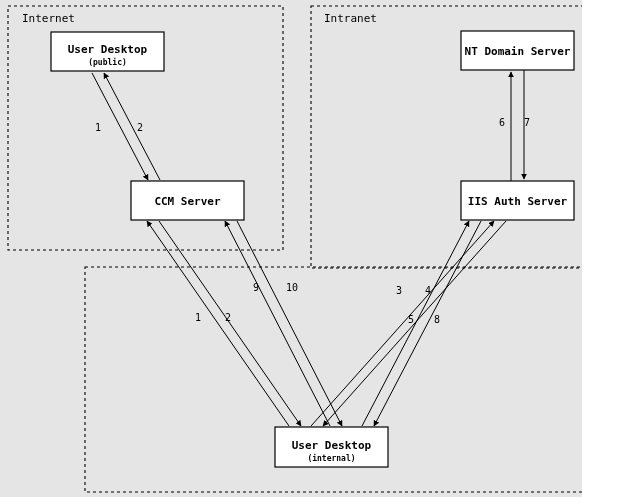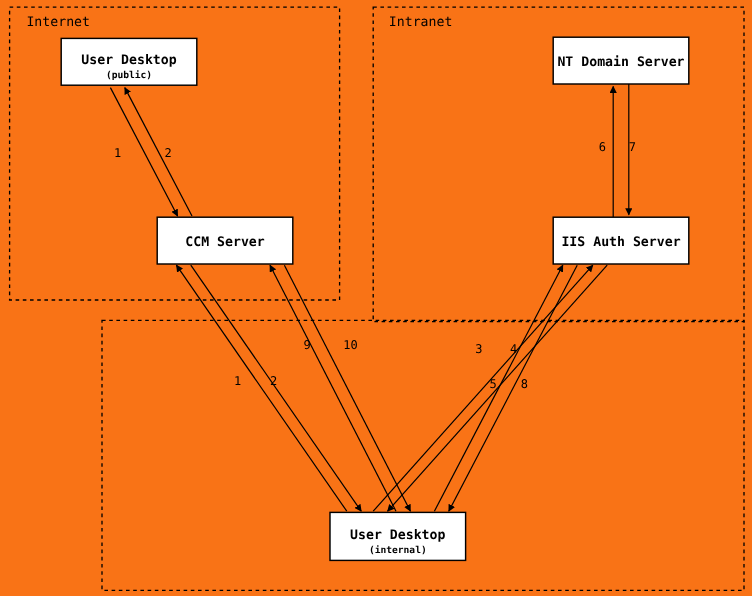--- a/index.html
+++ b/index.html
@@ -2,23 +2,23 @@
 <html><head>
 <meta charset="utf-8">
 <style>
   html, body {
     margin: 0;
     padding: 0;
     background: #ffffff;
   }
   #diagram-root {
     position: relative;
-    width: 627px;
+    width: 582px;
     height: 497px;
-    background: #f97316;
+    background: #e5e5e5;
     overflow: hidden;
     font-family: "DejaVu Sans Mono", "Liberation Mono", monospace;
   }
   #diagram-svg {
     position: absolute;
     left: 0;
     top: 0;
     width: 627px;
     height: 497px;
   }

